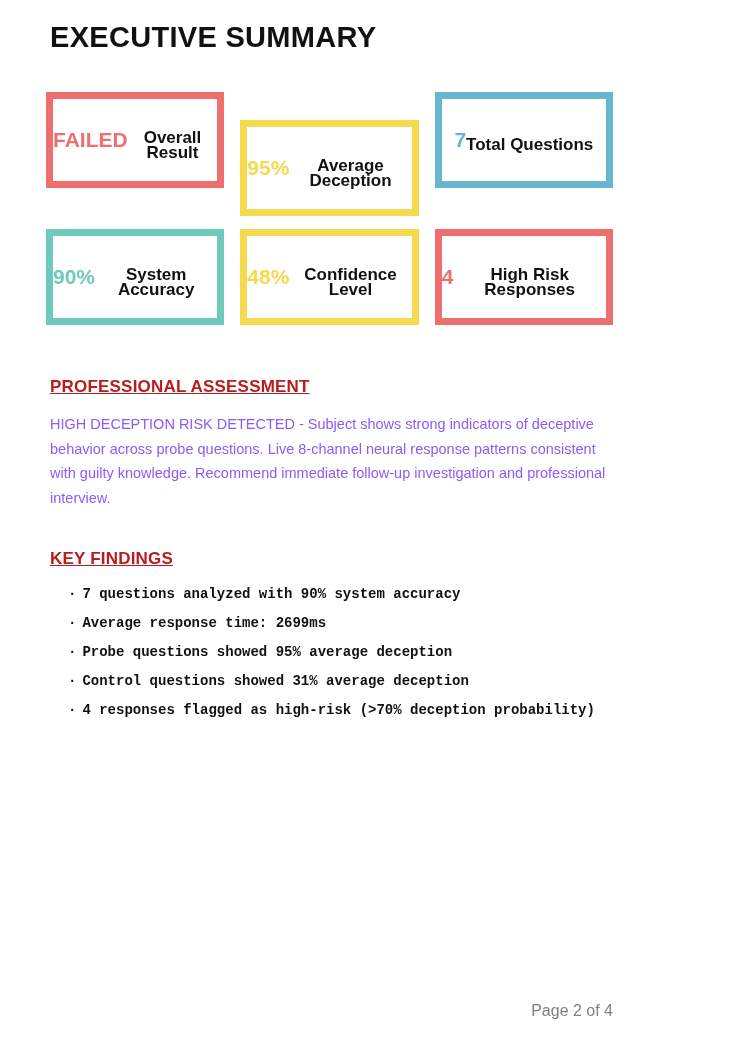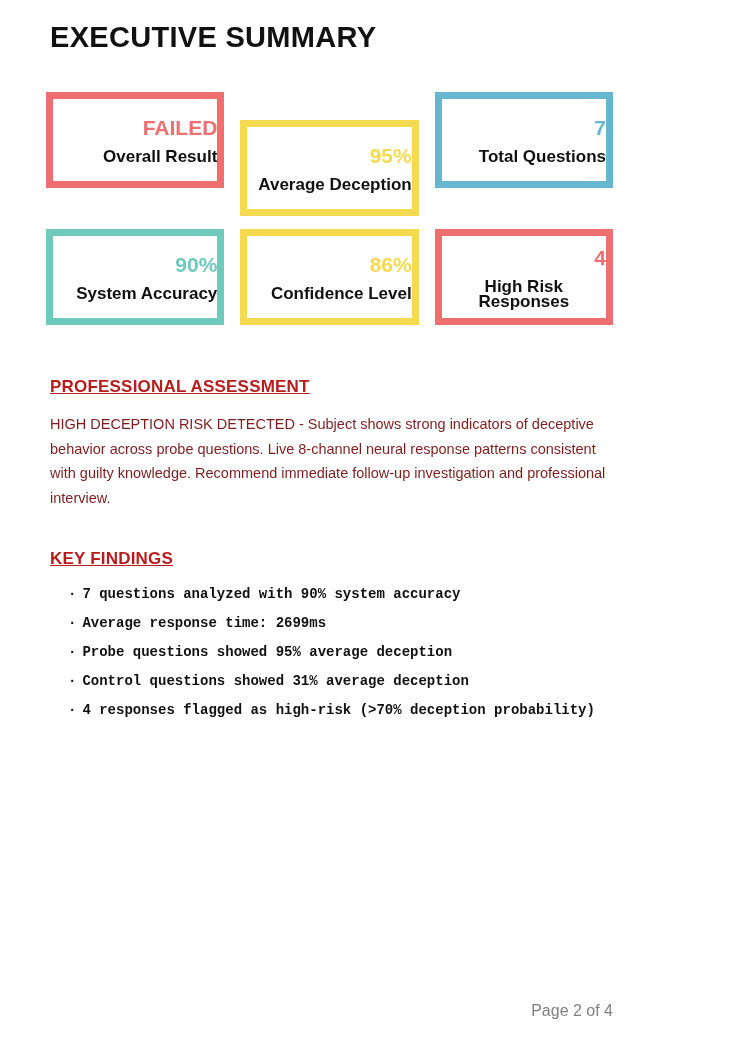--- a/index.html
+++ b/index.html
@@ -26,22 +26,22 @@
     display: grid;
     grid-template-columns: repeat(3, 1fr);
     column-gap: 16px;
     row-gap: 13px;
   }
   .stat-card {
     height: 96px;
     background: #ffffff;
     border: 7px solid #cccccc; 
     display: flex;
-    flex-direction: column;
-    align-items: flex-end;
+    flex-direction: row;
+    align-items: center;
     justify-content: center;
     text-align: center;
   }
   .stat-value {
     font-size: 21px;
     font-weight: bold;
     line-height: 24px;
   }
   .stat-label {
     margin-top: 9px;
@@ -57,21 +57,21 @@
     font-weight: bold;
     color: #b91c1c;
     letter-spacing: 0.2px;
     text-decoration: underline;
   }
   .section-heading.findings { margin-top: 37px; }
   .assessment-body {
     margin: 13px 46px 0 50px;
     font-size: 14.5px;
     line-height: 24.5px;
-    color: #7f1d1d;
+    color: #8b5cf6;
   }
   .findings-list {
     margin: 15px 46px 0 68px;
     list-style: none;
   }
   .finding-item {
     font-size: 14px;
     font-weight: bold;
     color: #111111;
     line-height: 16px;
@@ -114,21 +114,21 @@
       <div class="stat-value" style="color: rgb(102, 183, 206);">7</div>
       <div class="stat-label">Total Questions</div>
     </div>
 
     <div class="stat-card" style="border-color: rgb(111, 201, 189);">
       <div class="stat-value" style="color: rgb(111, 201, 189);">90%</div>
       <div class="stat-label">System Accuracy</div>
     </div>
 
     <div class="stat-card" style="border-color: rgb(245, 217, 78);">
-      <div class="stat-value" style="color: rgb(245, 217, 78);">86%</div>
+      <div class="stat-value" style="color: rgb(245, 217, 78);">48%</div>
       <div class="stat-label">Confidence Level</div>
     </div>
 
     <div class="stat-card" style="border-color: rgb(238, 111, 111);">
       <div class="stat-value" style="color: rgb(238, 111, 111);">4</div>
       <div class="stat-label">High Risk Responses</div>
     </div>
 
   </div>
 

